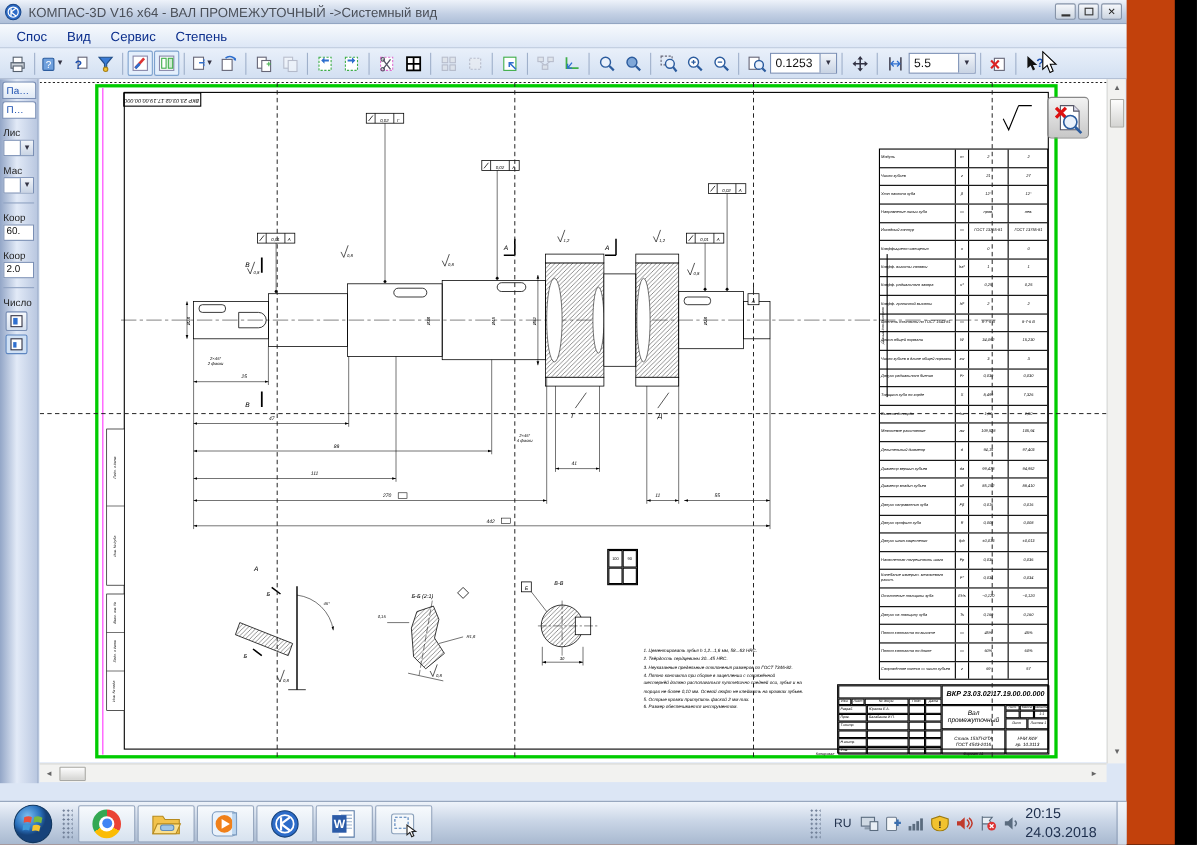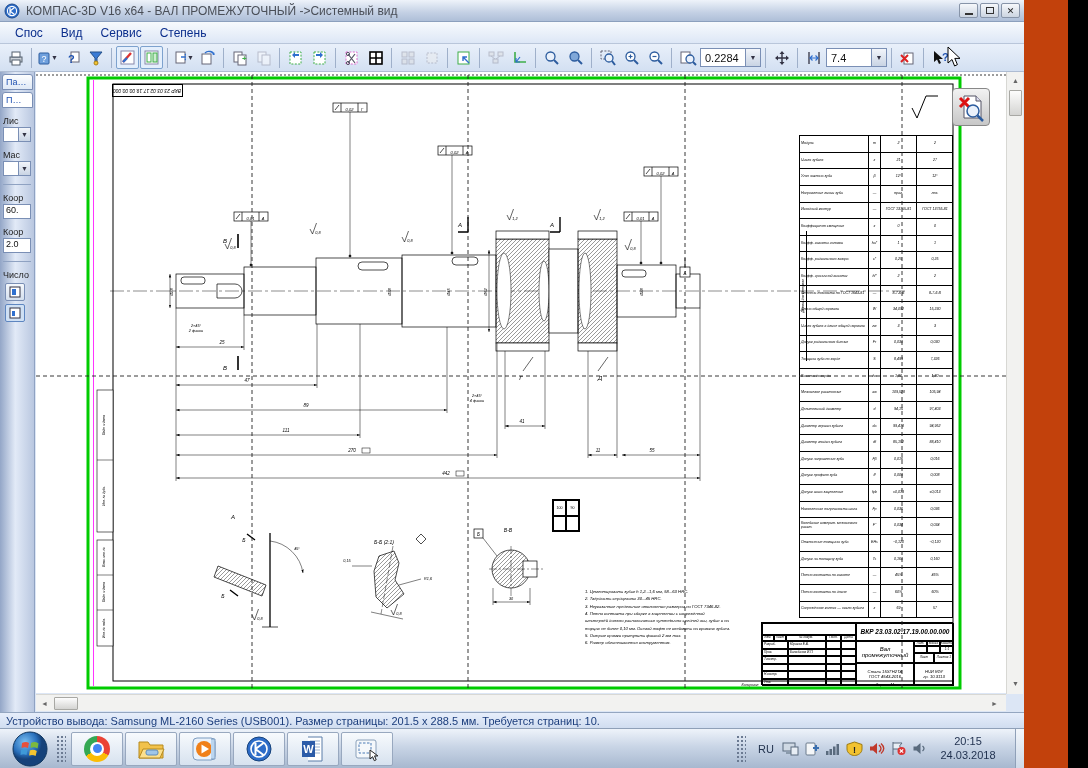--- a/index.html
+++ b/index.html
@@ -114,21 +114,21 @@
   .taskbar{position:absolute;left:0;top:728px;width:1024px;height:40px;
     background:linear-gradient(#eef3fa,#c9d5e6 45%,#a7b8cf);border-top:1px solid #8fa0b8;
     display:flex;align-items:center;}
   .orb{width:44px;height:38px;display:flex;align-items:center;justify-content:center;margin-left:8px;}
   .grip{width:10px;height:28px;margin:0 4px;
     background-image:radial-gradient(#6b7a92 0.8px,transparent 1px);background-size:4px 4px;}
   .tkbtn{width:52px;height:34px;margin:0 1px;background:linear-gradient(#f7fafd,#d7e2ef);
     border:1px solid #98a8bf;border-radius:2px;display:flex;align-items:center;justify-content:center;}
   .tray{margin-left:auto;display:flex;align-items:center;gap:5px;}
   .lang{font-size:11px;color:#24344f;padding:0 3px;}
-  .clock{width:78px;text-align:center;font-size:11px;color:#1e2f4d;line-height:1.25;padding-right:6px;}
+  .clock{width:78px;text-align:left;font-size:13px;color:#1e2f4d;line-height:1.25;padding-right:6px;}
   .showdesk{width:9px;height:40px;border-left:1px solid #8fa0b8;background:linear-gradient(#f2f6fb,#cdd9e8);}
 
   .mousearrow{position:absolute;left:946px;top:46px;z-index:9;}
 </style>
 </head>
 <body>
 
 <div class="screen">
 <div class="app">
 
@@ -331,39 +331,39 @@
         </div>
     <div class="tsep"></div>
     <div class="tbtn">
           <svg width="18" height="18">
             <rect x="2" y="3" width="9" height="11" fill="#fff" stroke="#667"></rect>
             <circle cx="11" cy="10" r="4" fill="#eaf1fb" stroke="#2c5c9e" stroke-width="1.3"></circle>
             <path d="M14 13 L17 16" stroke="#2c5c9e" stroke-width="2"></path>
           </svg>
         </div>
     <div class="combo">
-          <span class="cv">0.2284</span>
+          <span class="cv">0.1253</span>
           <span class="cb-arr">▼</span>
         </div>
     <div class="tsep"></div>
     <div class="tbtn">
           <svg width="18" height="18">
             <path d="M9 2 l2.5 3 h-5 z M9 16 l2.5 -3 h-5 z M2 9 l3 -2.5 v5 z M16 9 l-3 -2.5 v5 z" fill="#334"></path>
             <path d="M9 4 V14 M4 9 H14" stroke="#334" stroke-width="1.4"></path>
           </svg>
         </div>
     <div class="tsep"></div>
     <div class="tbtn">
           <svg width="18" height="18">
             <path d="M4 3 V15 M14 3 V15" stroke="#334" stroke-width="1.3"></path>
             <path d="M5 9 H13 m-2.5 -2.5 l2.5 2.5 l-2.5 2.5 M7.5 6.5 L5 9 l2.5 2.5" stroke="#2f6fce" stroke-width="1.2" fill="none"></path>
           </svg>
         </div>
     <div class="combo">
-          <span class="cv">7.4</span>
+          <span class="cv">5.5</span>
           <span class="cb-arr">▼</span>
         </div>
     <div class="tsep"></div>
     <div class="tbtn">
           <svg width="18" height="18">
             <rect x="5" y="4" width="9" height="11" fill="#fff" stroke="#667"></rect>
             <path d="M2 6 L9 13 M2 13 L9 6" stroke="#d22" stroke-width="2"></path>
           </svg>
         </div>
     <div class="tsep"></div>
@@ -927,23 +927,20 @@
     <div class="sarrow" style="left:2px;top:2px;width:13px;height:13px;">▲</div>
     <div class="sthumb" style="left:2px;top:18px;width:13px;height:26px;"></div>
     <div class="sarrow" style="left:2px;top:605px;width:13px;height:13px;">▼</div>
   </div>
   <div class="hscroll">
     <div class="sarrow" style="left:2px;top:2px;width:13px;height:13px;">◄</div>
     <div class="sthumb" style="left:18px;top:2px;width:24px;height:13px;"></div>
     <div class="sarrow" style="left:952px;top:2px;width:13px;height:13px;">►</div>
   </div>
 
-  <div class="statusbar">
-    <span>Устройство вывода: Samsung ML-2160 Series (USB001). Размер страницы: 201.5 x 288.5 мм. Требуется страниц: 10.</span>
-  </div>
 
   <div class="taskbar">
     <div class="orb">
       <svg width="38" height="38">
             <defs>
               <radialGradient id="og" cx="35%" cy="30%">
                 <stop offset="0%" stop-color="#7cc0f2"></stop>
                 <stop offset="70%" stop-color="#2a71bd"></stop>
                 <stop offset="100%" stop-color="#16427a"></stop>
               </radialGradient>

